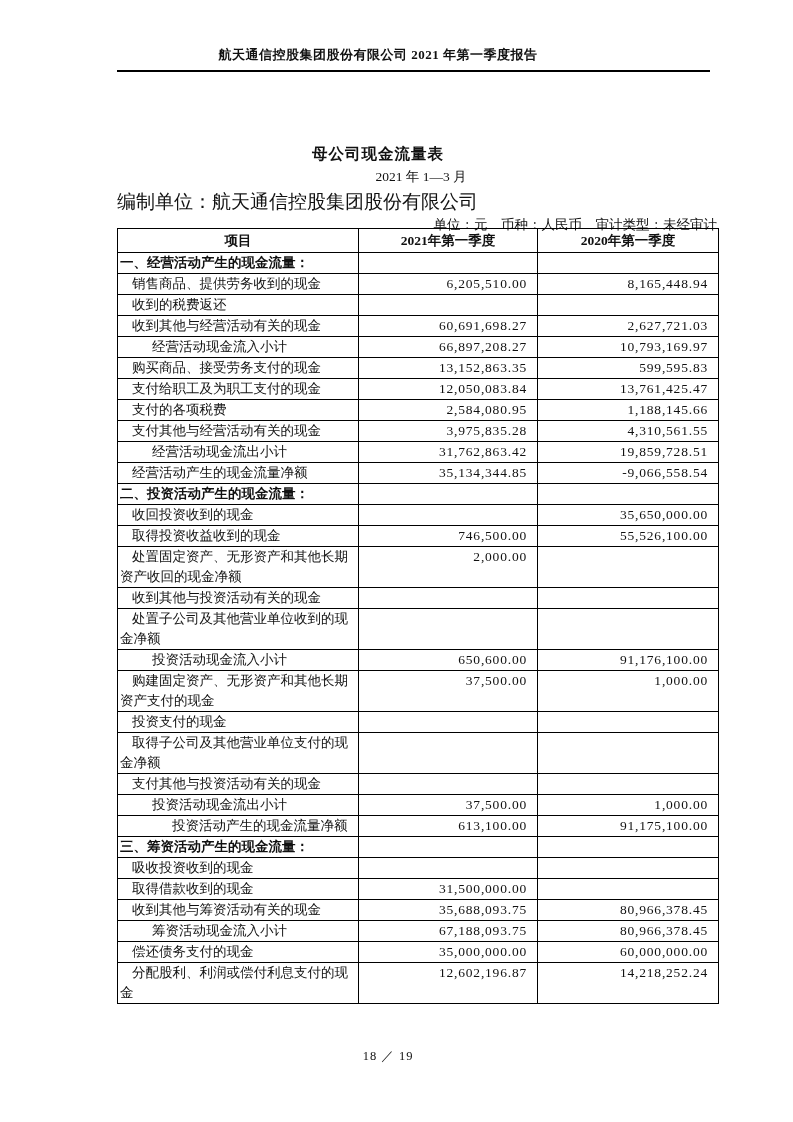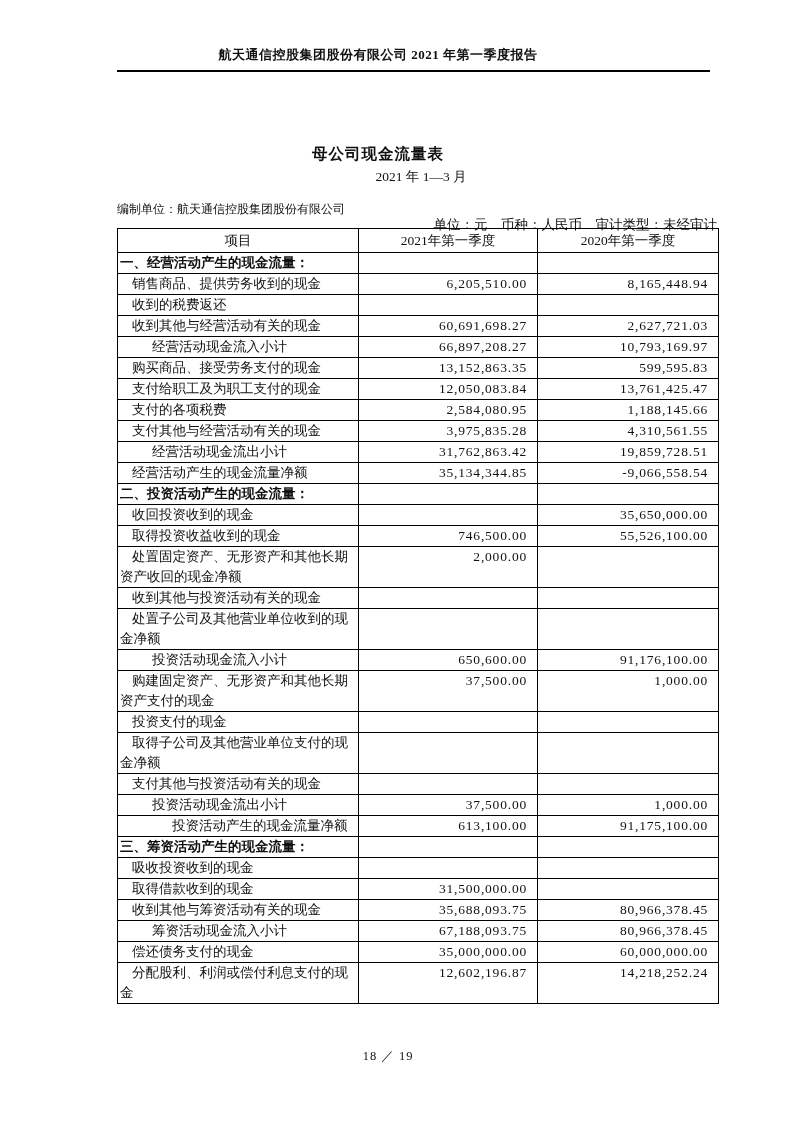--- a/index.html
+++ b/index.html
@@ -14,39 +14,39 @@
   .page { position: absolute; inset: 0; width: 793px; height: 832px; background: #fff; }
 
   .center-band { position: absolute; left: 0; width: 756px; text-align: center; }
 
   .doc-header { top: 46px; font-size: 13px; font-weight: bold; letter-spacing: 0.5px; }
   .header-rule { position: absolute; left: 117px; top: 70px; width: 593px; height: 2px; background: #000; }
 
   .report-title { top: 144px; font-size: 15.5px; font-weight: bold; letter-spacing: 1px; }
   .report-period { top: 168px; font-size: 13.5px; padding-left: 43px; }
 
-  .prepared-by { position: absolute; left: 117px; top: 201px; font-size: 12px; text-align: right; }
+  .prepared-by { position: absolute; left: 117px; top: 189px; font-size: 19px; text-align: right; }
   .meta-line { position: absolute; left: 117px; top: 216px; width: 600px; text-align: right; font-size: 13.5px; }
 
   table.cashflow {
     position: absolute; left: 117px; top: 228px;
     width: 601px;
     border-collapse: collapse;
     table-layout: fixed;
   }
   .cashflow th, .cashflow td {
     border: 1px solid #000;
     font-size: 13.5px;
     line-height: 20px;
     padding: 0;
     vertical-align: top;
     overflow: hidden;
   }
   .cashflow th {
-    font-weight: normal;
+    font-weight: bold;
     text-align: center;
     height: 23px;
     line-height: 23px;
   }
   td.c-label { text-align: left; padding-left: 2px; padding-right: 2px; }
   td.c-num  { text-align: right; padding-right: 10px; letter-spacing: 0.8px;
               font-family: "Liberation Serif", "DejaVu Serif", serif; }
   .indent-0 { text-indent: 0; }
   .indent-1 { text-indent: 12px; }
   .indent-2 { text-indent: 32px; }

